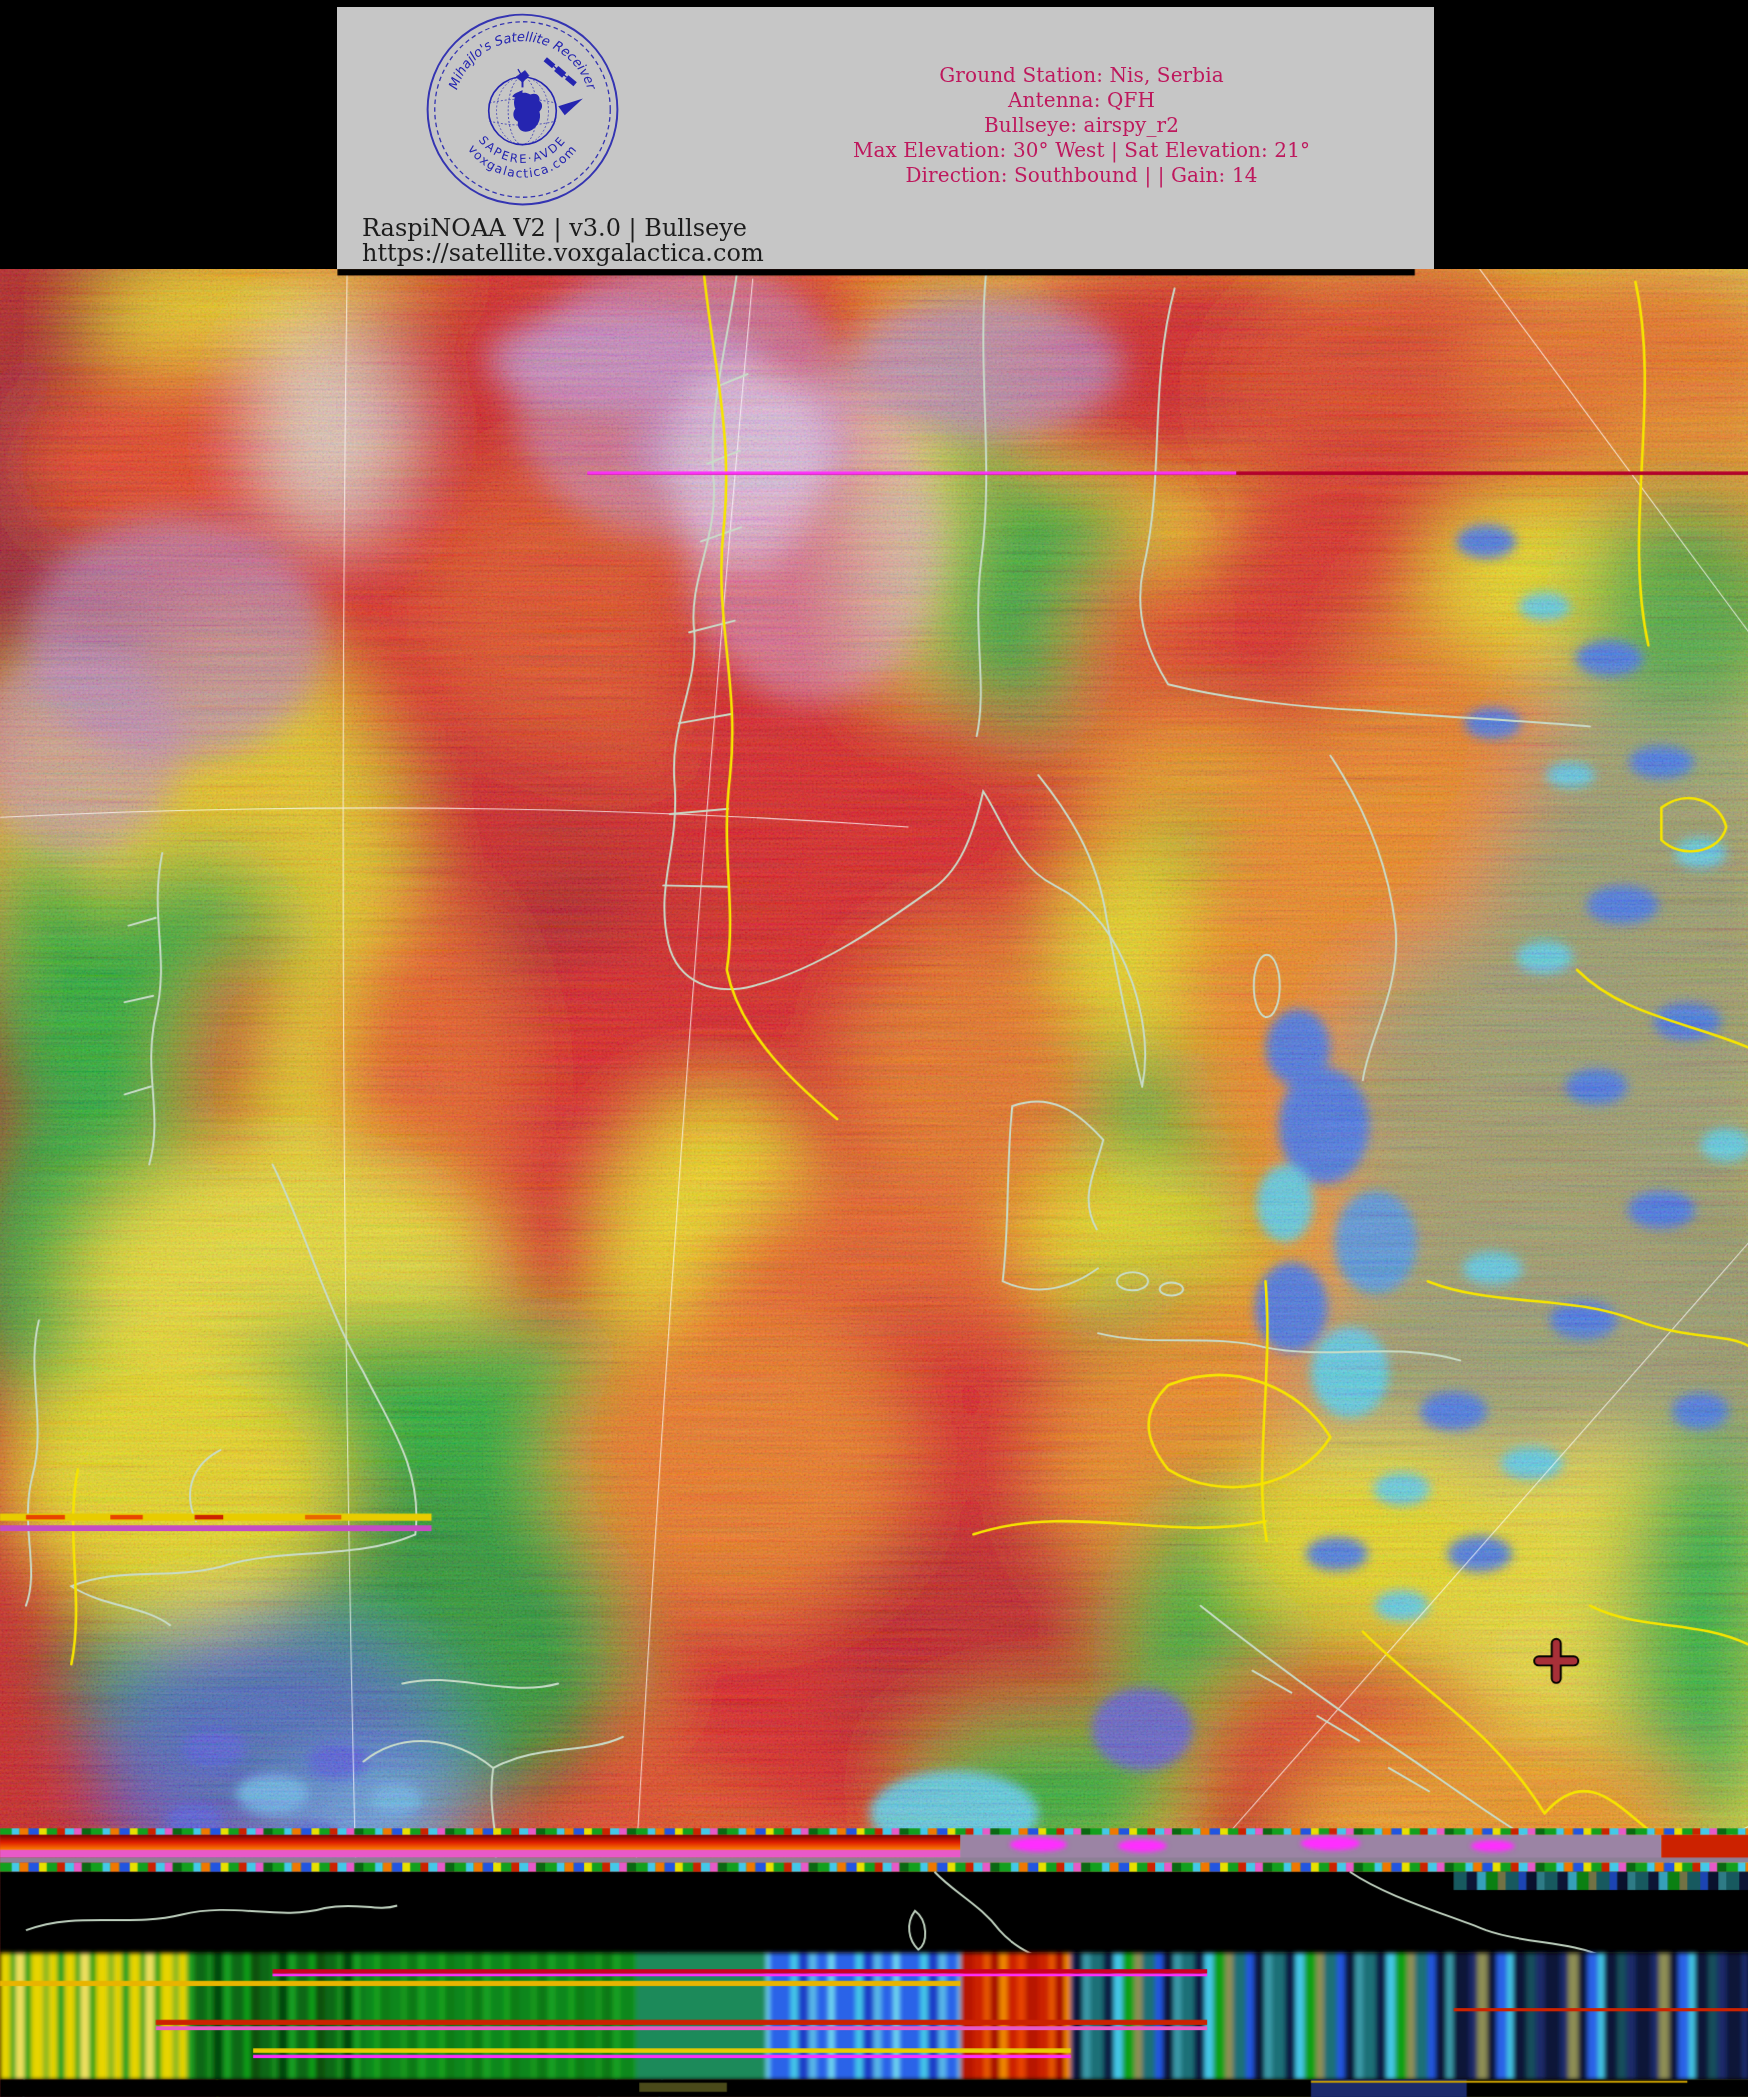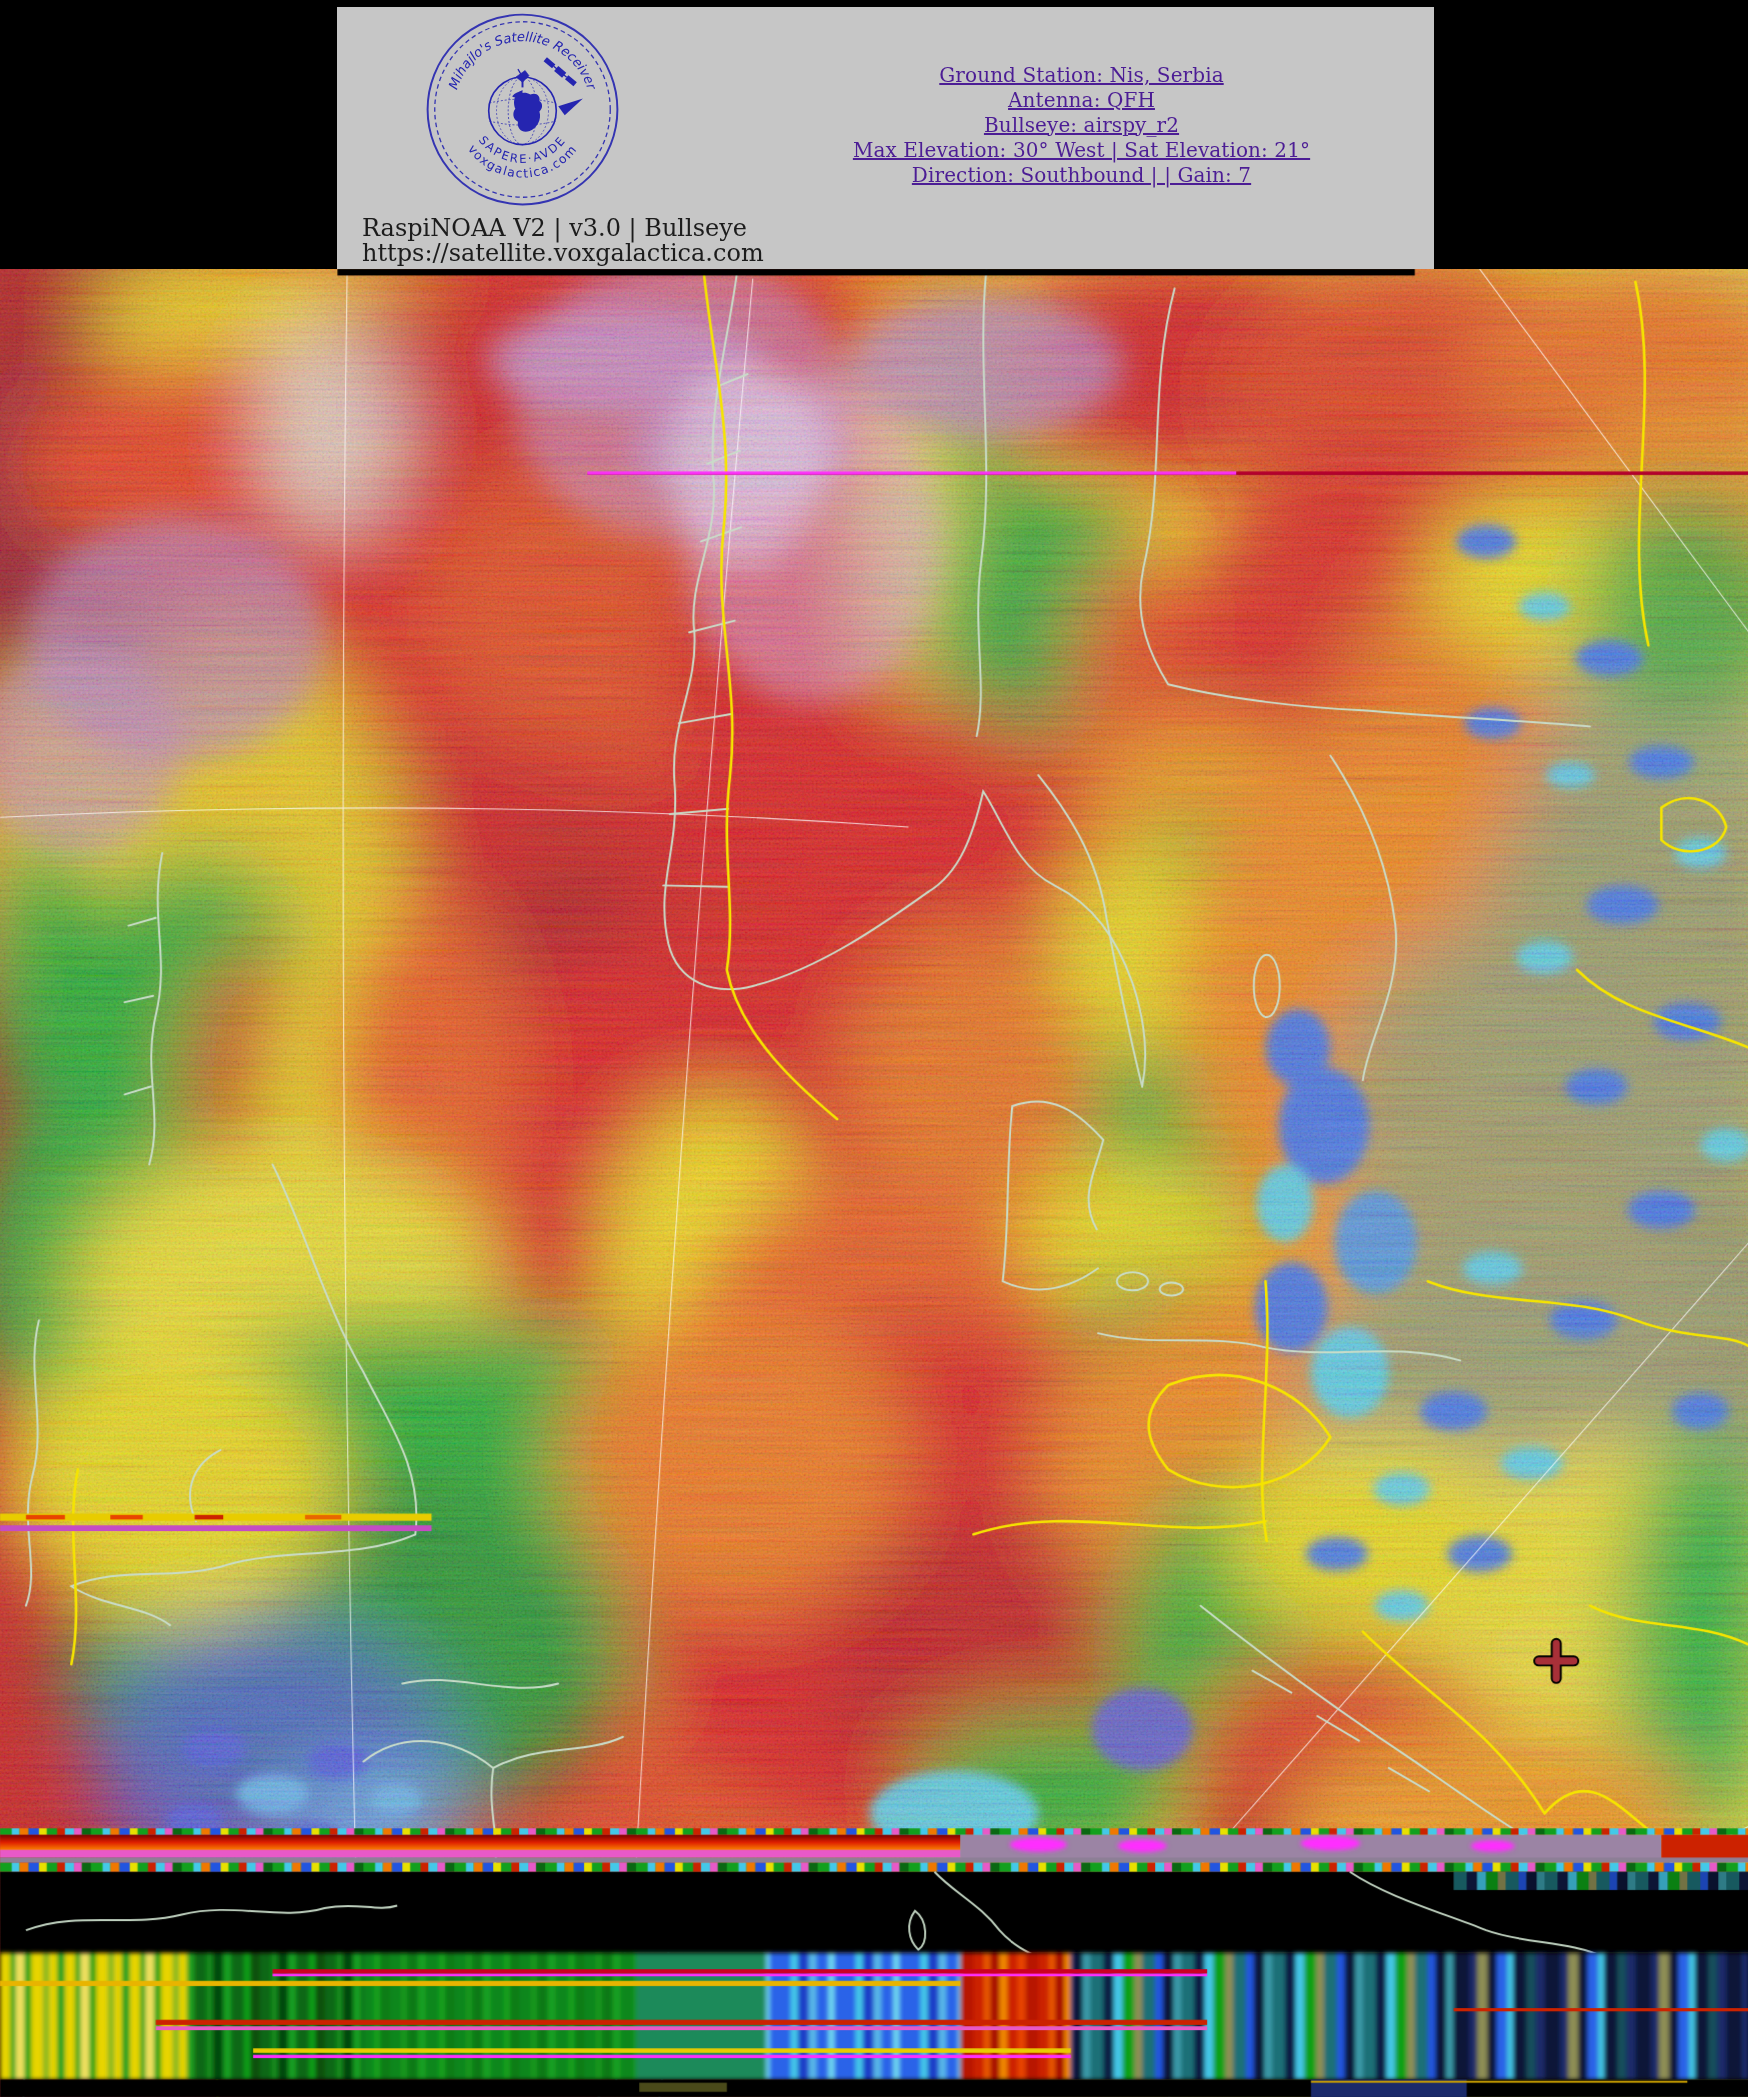--- a/index.html
+++ b/index.html
@@ -2,21 +2,21 @@
 <html style="font-size:10.4px"><head>
 <meta charset="utf-8">
 <style>
   html,body{margin:0;padding:0;background:#000;}
   .stage{position:relative;width:1749px;height:2097px;background:#000;overflow:hidden;
          font-family:"DejaVu Serif","Liberation Serif",serif;}
   
   .banner{position:absolute;left:337px;top:6.5px;width:1097px;height:263px;background:#c6c6c6;}
   .stamp{position:absolute;left:88px;top:5.2px;width:195px;height:195px;}
   .info{position:absolute;left:392px;right:0;top:56px;text-align:center;
-        font-size:20px;line-height:25px;color:#4c1d95;letter-spacing:0.1px;text-decoration:underline;}
+        font-size:20px;line-height:25px;color:#be185d;letter-spacing:0.1px;}
   .foot{position:absolute;left:25px;top:209px;font-size:24px;line-height:25px;color:#1c1c1c;}
   
   .sat{position:absolute;left:0;top:269px;width:1749px;height:1828px;display:block;}
 </style>
 </head>
 <body>
 
 <div class="stage">
 
   <div class="banner">
@@ -64,21 +64,21 @@
         <rect x="13" y="-4" width="17" height="8"></rect>
         <line x1="-13" y1="0" x2="13" y2="0" stroke="#2525b0" stroke-width="2"></line>
       </g>
     </svg>
 
     <div class="info">
       <div>Ground Station: Nis, Serbia</div>
       <div>Antenna: QFH</div>
       <div>Bullseye: airspy_r2</div>
       <div>Max Elevation: 30° West | Sat Elevation: 21°</div>
-      <div>Direction: Southbound | | Gain: 7</div>
+      <div>Direction: Southbound | | Gain: 14</div>
     </div>
 
     <div class="foot">
       <div>RaspiNOAA V2 | v3.0 | Bullseye</div>
       <div>https://satellite.voxgalactica.com</div>
     </div>
   </div>
 
   <svg class="sat" viewBox="0 0 2695 2817" preserveAspectRatio="none">
     <defs>

